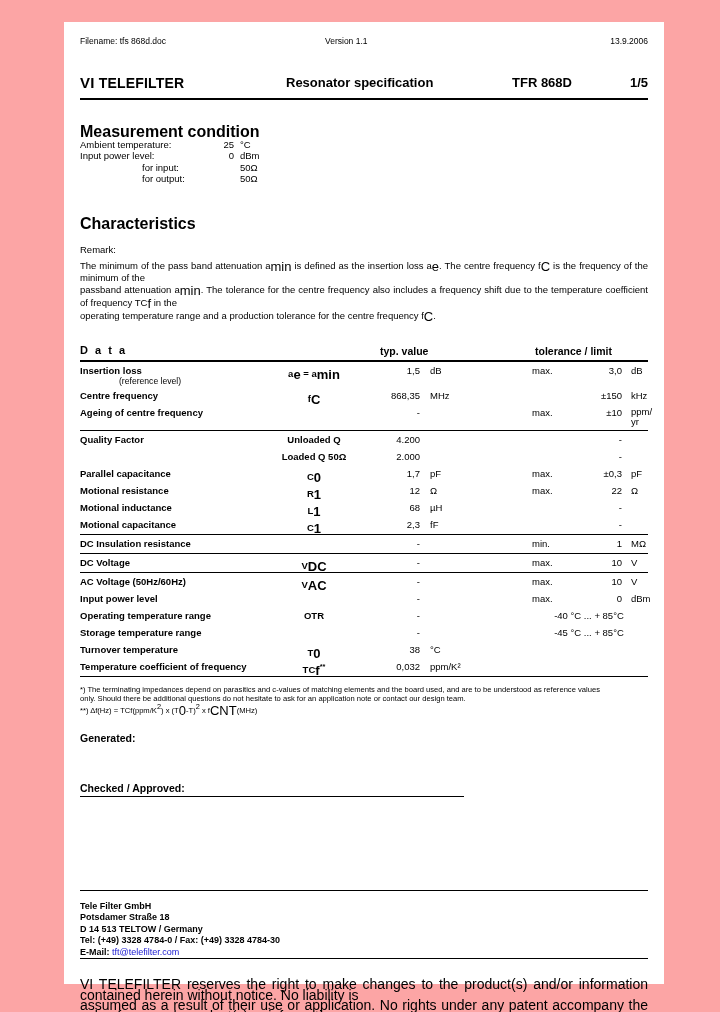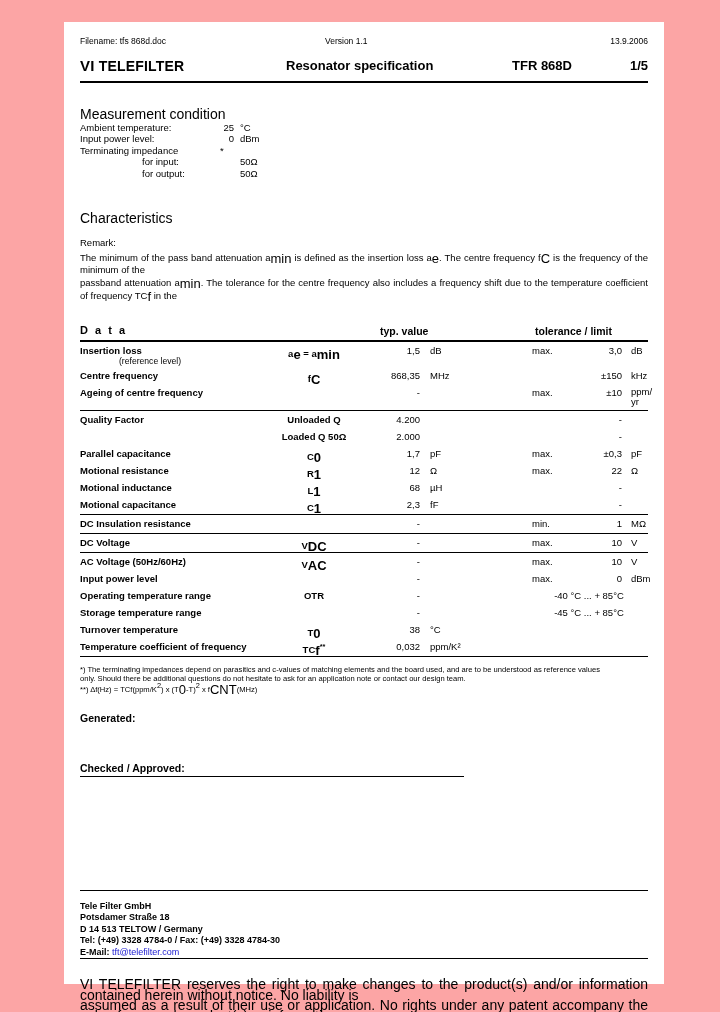--- a/index.html
+++ b/index.html
@@ -12,30 +12,30 @@
     position:absolute;left:64px;top:22px;width:600px;height:962px;
     background:#fff;
   }
   .inner{position:absolute;left:16px;top:14px;width:568px;}
 
   
   .hdr-meta{position:relative;height:14px;font-size:8.5px;color:#000;}
   .hdr-meta .fname{position:absolute;left:0;top:0;}
   .hdr-meta .ver{position:absolute;left:245px;top:0;}
   .hdr-meta .date{position:absolute;right:0;top:0;}
-  .hdr-main{position:relative;height:22px;margin-top:7px;font-weight:bold;font-size:14px;}
+  .hdr-main{position:relative;height:22px;margin-top:24px;font-weight:bold;font-size:14px;}
   .hdr-main .brand{position:absolute;left:0;top:0;letter-spacing:.2px;}
   .hdr-main .brand .vi{font-size:15px;}
   .hdr-main .title{position:absolute;left:206px;top:1px;font-size:13px;}
   .hdr-main .part{position:absolute;left:432px;top:1px;font-size:13px;}
   .hdr-main .pg{position:absolute;right:0;top:1px;font-size:13px;}
   .rule-thick{border-top:2px solid #000;margin-top:2px;}
 
   
-  .block-title{font-weight:normal;font-size:14px;margin:0 0 1px 0;}
+  .block-title{font-weight:bold;font-size:16px;margin:0 0 1px 0;}
   .mc{margin-top:26px;font-size:9.5px;line-height:11.6px;}
   .mc-row{position:relative;height:11.6px;}
   .mc-row .lbl{position:absolute;left:0;}
   .mc-row .lbl.ind{left:62px;}
   .mc-row .val{position:absolute;left:132px;width:22px;text-align:right;}
   .mc-row .unit{position:absolute;left:160px;}
   .mc-row .ast{position:absolute;left:140px;}
 
   
   .ch{margin-top:30px;}
@@ -110,39 +110,36 @@
           <span class="lbl">Ambient temperature:</span>
           <span class="val">25</span>
           <span class="unit">°C</span>
         </div>
         <div class="mc-row">
           <span class="lbl">Input power level:</span>
           <span class="val">0</span>
           <span class="unit">dBm</span>
         </div>
         <div class="mc-row">
-          <span class="lbl">Terminating impedance</span>
-          <span class="ast">*</span>
-        </div>
-        <div class="mc-row">
           <span class="lbl ind">for input:</span>
           <span class="unit">50Ω</span>
         </div>
         <div class="mc-row">
           <span class="lbl ind">for output:</span>
           <span class="unit">50Ω</span>
         </div>
       </div>
 
       <div class="ch">
         <div class="block-title">Characteristics</div>
         <div class="remark">
           <p class="rk">Remark:</p>
           <p><span>The minimum of the pass band attenuation a</span><sub>min</sub><span> is defined as the insertion loss a</span><sub>e</sub><span>. The centre frequency f</span><sub>C</sub><span> is the frequency of the minimum of the</span></p>
           <p><span>passband attenuation a</span><sub>min</sub><span>. The tolerance for the centre frequency also includes a frequency shift due to the temperature coefficient of frequency TC</span><sub>f</sub><span> in the</span></p>
+          <p><span>operating temperature range and a production tolerance for  the centre  frequency f</span><sub>C</sub><span>.</span></p>
         </div>
       </div>
 
       <div class="tbl">
         <div class="t-head">
           <span class="d">D a t a</span>
           <span class="tv">typ. value</span>
           <span class="tl">tolerance / limit</span>
         </div>
         <div class="hr2"></div>

